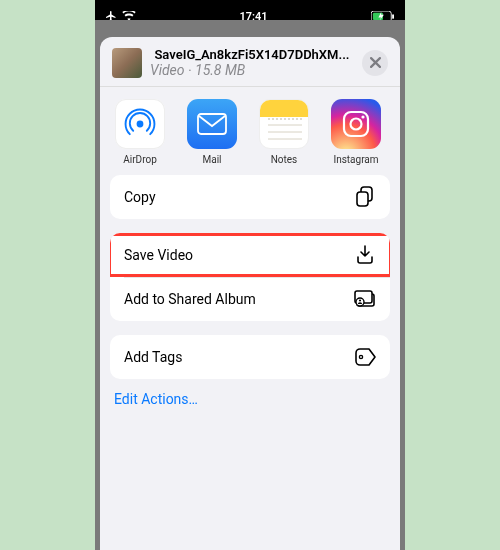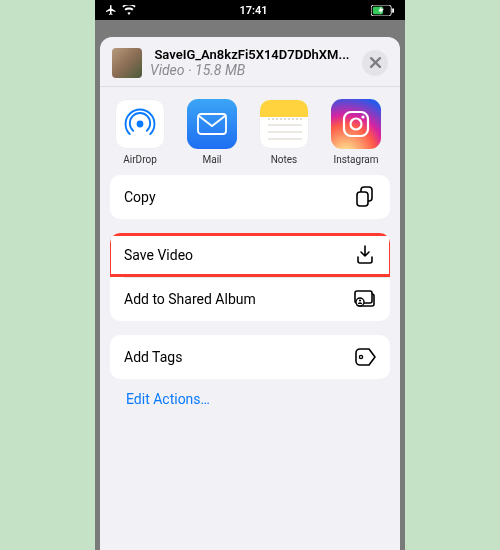--- a/index.html
+++ b/index.html
@@ -20,21 +20,21 @@
     position: relative;
     overflow: hidden;
   }
   .status-bar {
     height: 20px;
     background: #000;
     color: #fff;
     display: flex;
     align-items: center;
     justify-content: space-between;
-    padding: 4px 10px;
+    padding: 16px 10px;
     font-size: 11px;
     font-weight: 600;
   }
   .status-left { display: flex; gap: 5px; align-items: center;}
   .status-right { display: flex; gap: 4px; align-items: center;}
   .sheet-backdrop {
     position: absolute;
     top: 20px; left: 0; right: 0; bottom: 0;
     background: #7a7a7a;
   }
@@ -137,21 +137,21 @@
     position: relative;
   }
   .highlight::after {
     content:"";
     position:absolute;
     top: 0px; left: -2px; right: -2px; bottom: 0px;
     border: 3px solid #ff3b30;
     pointer-events: none;
   }
   .edit-actions {
-    padding: 12px 14px 20px 26px;
+    padding: 12px 14px 20px 14px;
     font-size: 14px;
     color: #0a7aff;
   }
   svg { display:block; }
 </style>
 </head>
 <body>
 
 <div class="phone">
 

